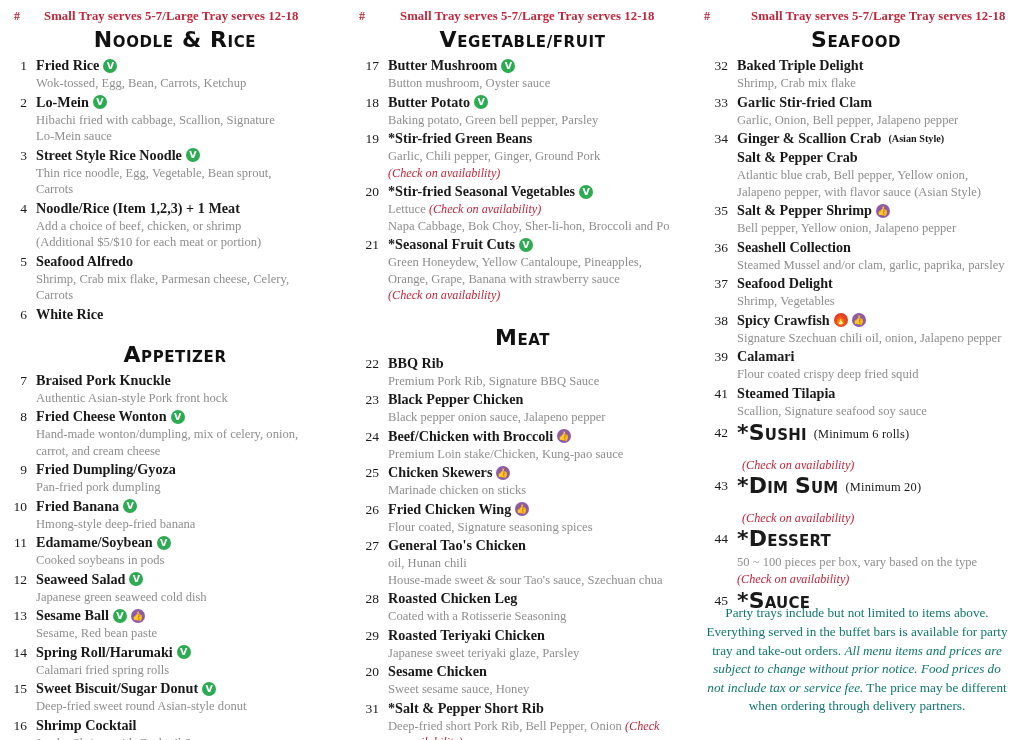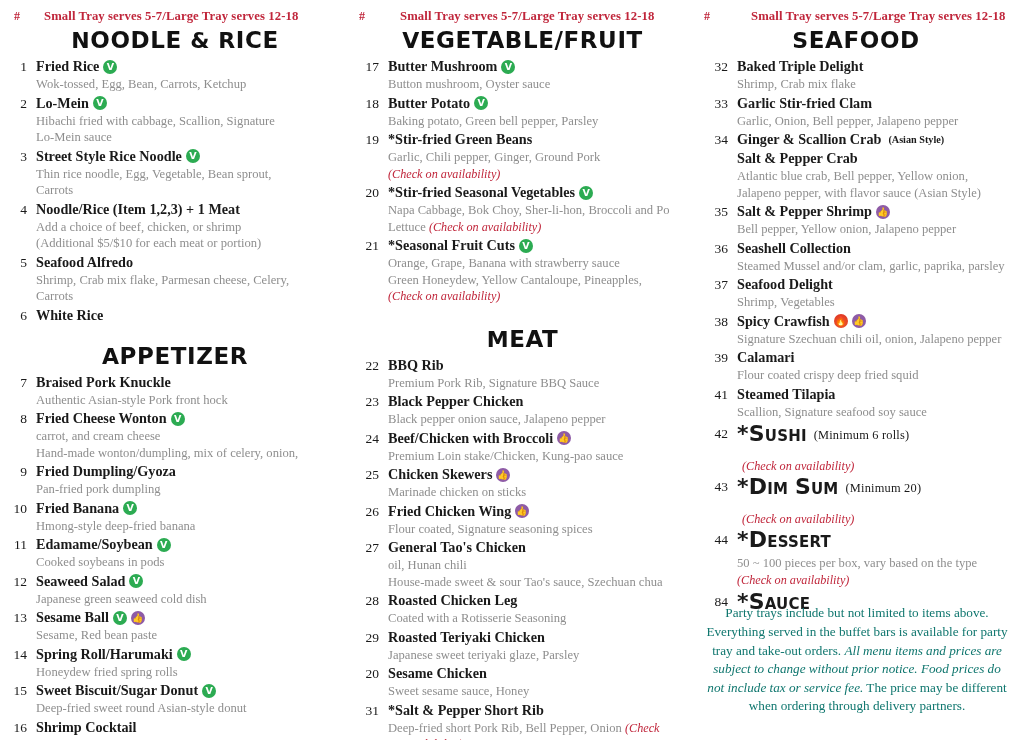--- a/index.html
+++ b/index.html
@@ -61,21 +61,21 @@
     font-family: "DejaVu Sans", sans-serif;
     font-weight: bold;
     font-variant: small-caps;
     text-transform: capitalize;
     font-size: 22px;
     letter-spacing: 0.6px;
     margin: 3px 0 4px 0;
     color: #111;
   }
   .sc-big { font-size: 22px; }
-  .sc-rest { font-size: 23px; }
+  .sc-rest { font-size: 15px; }
 
   .section-title.appetizer { margin-top: 18px; }
   .section-title.meat { margin-top: 20px; }
 
   
   .item {
     display: flex;
     align-items: flex-start;
     padding: 0 6px 0 0;
   }
@@ -305,22 +305,22 @@
           </div>
         </div>
         <div class="item">
           <div class="item-num">8</div>
           <div class="item-body">
             <div class="item-name">
               <span class="nametext">Fried Cheese Wonton</span>
               <span class="badge badge-veg"></span>
             </div>
             <div class="item-desc">
+              <span class="desc-line">Hand-made wonton/dumpling, mix of celery, onion,</span>
               <span class="desc-line">carrot, and cream cheese</span>
-              <span class="desc-line">Hand-made wonton/dumpling, mix of celery, onion,</span>
             </div>
           </div>
         </div>
         <div class="item">
           <div class="item-num">9</div>
           <div class="item-body">
             <div class="item-name">
               <span class="nametext">Fried Dumpling/Gyoza</span>
             </div>
             <div class="item-desc">
@@ -378,21 +378,21 @@
           </div>
         </div>
         <div class="item">
           <div class="item-num">14</div>
           <div class="item-body">
             <div class="item-name">
               <span class="nametext">Spring Roll/Harumaki</span>
               <span class="badge badge-veg"></span>
             </div>
             <div class="item-desc">
-              <span class="desc-line">Honeydew fried spring rolls</span>
+              <span class="desc-line">Calamari fried spring rolls</span>
             </div>
           </div>
         </div>
         <div class="item">
           <div class="item-num">15</div>
           <div class="item-body">
             <div class="item-name">
               <span class="nametext">Sweet Biscuit/Sugar Donut</span>
               <span class="badge badge-veg"></span>
             </div>
@@ -459,35 +459,35 @@
           </div>
         </div>
         <div class="item nowrap-desc">
           <div class="item-num">20</div>
           <div class="item-body">
             <div class="item-name">
               <span class="nametext">*Stir-fried Seasonal Vegetables</span>
               <span class="badge badge-veg"></span>
             </div>
             <div class="item-desc">
+              <span class="desc-line">Lettuce <span class="check">(Check on availability)</span></span>
               <span class="desc-line">Napa Cabbage, Bok Choy, Sher-li-hon, Broccoli and Po</span>
-              <span class="desc-line">Lettuce <span class="check">(Check on availability)</span></span>
             </div>
           </div>
         </div>
         <div class="item">
           <div class="item-num">21</div>
           <div class="item-body">
             <div class="item-name">
               <span class="nametext">*Seasonal Fruit Cuts</span>
               <span class="badge badge-veg"></span>
             </div>
             <div class="item-desc">
+              <span class="desc-line">Green Honeydew, Yellow Cantaloupe, Pineapples,</span>
               <span class="desc-line">Orange, Grape, Banana with strawberry sauce</span>
-              <span class="desc-line">Green Honeydew, Yellow Cantaloupe, Pineapples,</span>
               <span class="desc-line check">(Check on availability)</span>
             </div>
           </div>
         </div>
         <div class="section-title meat"><span class="sc-big">M</span><span class="sc-rest">EAT</span></div>
         <div class="item">
           <div class="item-num">22</div>
           <div class="item-body">
             <div class="item-name">
               <span class="nametext">BBQ Rib</span>
@@ -744,21 +744,21 @@
             <div class="item-name">
               <span class="nametext"><span class="sc-big">*</span><span class="sc-big">D</span><span class="sc-rest">ESSERT</span></span>
             </div>
             <div class="item-desc">
               <span class="desc-line">50 ~ 100 pieces per box, vary based on the type</span>
               <span class="desc-line check">(Check on availability)</span>
             </div>
           </div>
         </div>
         <div class="item display">
-          <div class="item-num">84</div>
+          <div class="item-num">45</div>
           <div class="item-body">
             <div class="item-name">
               <span class="nametext"><span class="sc-big">*</span><span class="sc-big">S</span><span class="sc-rest">AUCE</span></span>
             </div>
           </div>
         </div>
       </div>
     <div class="footer-note">
       <span>Party trays include but not limited to items above. Everything served in the buffet bars is available for party tray and take-out orders. </span><em>All menu items and prices are subject to change without prior notice. Food prices do not include tax or service fee.</em><span> The price may be different when ordering through delivery partners.</span>
     </div>

